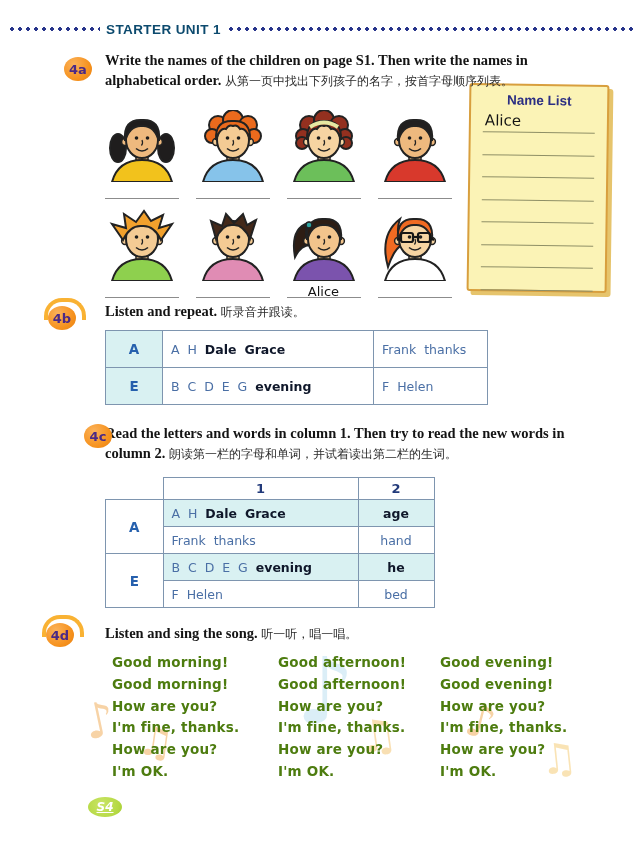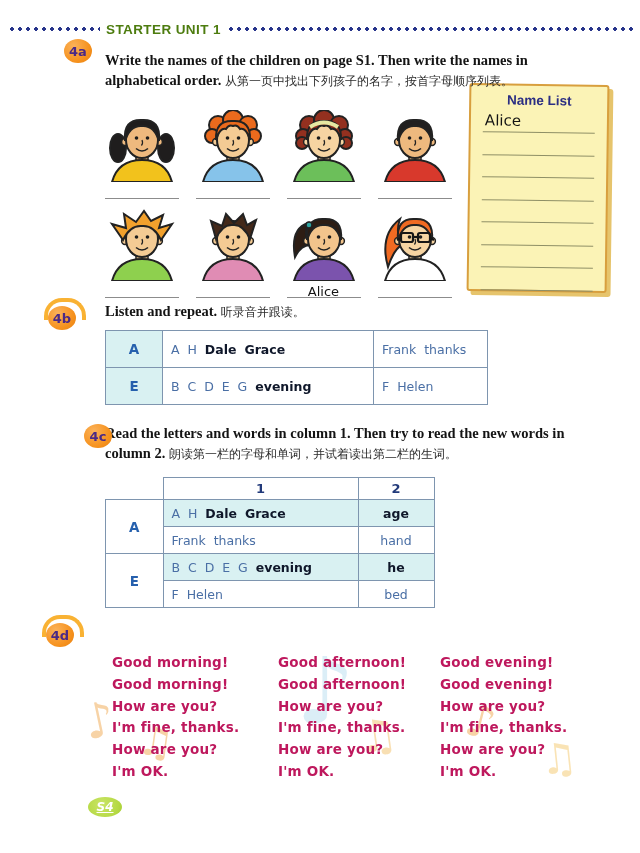--- a/index.html
+++ b/index.html
@@ -4,21 +4,21 @@
 <style>
   html,body{margin:0;padding:0;background:#e9e9e9;}
   .page{position:relative;width:640px;height:853px;background:#ffffff;overflow:hidden;
         font-family:"DejaVu Sans",sans-serif;color:#1a1a1a;margin:0 auto;}
   
   .unit-header{position:absolute;top:21px;left:8px;right:4px;height:16px;display:flex;align-items:center;}
   .dots{height:6px;background-image:radial-gradient(circle,#27348b 1.7px,transparent 1.9px);
         background-size:8px 6px;background-repeat:repeat-x;background-position:left center;}
   .dots.l{width:92px;margin-right:6px;}
   .dots.r{flex:1;margin-left:6px;}
-  .unit-title{font:bold 13.5px "Liberation Sans",sans-serif;color:#4d7c0f;letter-spacing:.4px;white-space:nowrap;}
+  .unit-title{font:bold 13.5px "Liberation Sans",sans-serif;color:#0c4a6e;letter-spacing:.4px;white-space:nowrap;}
   
   .badge{position:absolute;width:28px;height:24px;border-radius:50%;
          background:radial-gradient(circle at 35% 30%,#fbb25a,#f6921e 62%,#e8800f);
          color:#4b2a86;font:bold 13px "DejaVu Sans",sans-serif;
          display:flex;align-items:center;justify-content:center;z-index:3;}
   .badge.audio::before{content:"";position:absolute;top:-8px;left:-4px;width:34px;height:18px;
          border:4px solid #f9b233;border-bottom:none;border-radius:18px 18px 0 0;}
   
   .act-title{position:absolute;font:bold 14.5px "Liberation Serif",serif;color:#141414;line-height:1.35;z-index:2;}
   .cjk{font:400 12px "DejaVu Sans",sans-serif;color:#2a2a2a;}
@@ -52,41 +52,41 @@
   .t4c .spacer{border:none;background:transparent;width:41px;}
   .t4c .hdr td{height:21px;text-align:center;font:bold 13px "DejaVu Sans",sans-serif;color:#223a7a;}
   .t4c .stub{text-align:center;font-weight:bold;font-size:13.5px;color:#2660ad;background:#fff;}
   .t4c .c1{width:178px;}
   .t4c .c2{width:59px;text-align:center;}
   .t4c tr.hl td:not(.stub){background:#d9f1f2;}
   
   .song{position:absolute;left:112px;top:652px;display:flex;z-index:1;}
   .song-col{width:166px;}
   .song-col:nth-child(2){width:162px;}
-  .song-line{font:bold 13.5px "DejaVu Sans",sans-serif;color:#be185d;line-height:21.8px;letter-spacing:.2px;}
+  .song-line{font:bold 13.5px "DejaVu Sans",sans-serif;color:#4d7c0f;line-height:21.8px;letter-spacing:.2px;}
   
   .mnote{position:absolute;z-index:0;font-family:"DejaVu Sans",sans-serif;opacity:.5;line-height:1;}
   
   .page-num{position:absolute;left:88px;top:797px;width:34px;height:20px;border-radius:50%;
         background:radial-gradient(circle at 40% 35%,#c9e465,#b5d944 70%,#a3cc2e);
         color:#fff;font:bold italic 12px "DejaVu Sans",sans-serif;
         display:flex;align-items:center;justify-content:center;z-index:2;text-decoration:underline;}
 </style>
 </head>
 <body>
 
 <div class="page">
 
   <div class="unit-header">
     <span class="dots l"></span>
     <span class="unit-title">STARTER UNIT 1</span>
     <span class="dots r"></span>
   </div>
 
-  <div class="badge" style="left:64px;top:39px;">4a</div>
+  <div class="badge" style="left:64px;top:57px;">4a</div>
   <div class="act-title" style="left:105px;top:51px;width:492px;">
     <span>Write the names of the children on page S1. Then write the names in alphabetical order.</span>
     <span class="cjk">从第一页中找出下列孩子的名字，按首字母顺序列表。</span>
   </div>
 
   <div class="note">
     <div class="note-title">Name List</div>
     <div class="nl-entry">Alice</div>
     <div>
         <div class="nl-line"></div>
@@ -308,20 +308,24 @@
       <td class="c2 toks"><b>he</b></td>
     </tr>
     <tr>
       <td class="c1 toks">F  Helen</td>
       <td class="c2 toks">bed</td>
     </tr>
   </tbody>
     </table>
 
   <div class="badge audio" style="left:46px;top:623px;">4d</div>
+  <div class="act-title" style="left:105px;top:624px;width:420px;">
+    <span>Listen and sing the song.</span>
+    <span class="cjk">听一听，唱一唱。</span>
+  </div>
 
   <span class="mnote" style="left:84px;top:696px;font-size:48px;color:#f0a850;transform:rotate(-12deg);">♪</span>
   <span class="mnote" style="left:138px;top:722px;font-size:40px;color:#f0a850;transform:rotate(8deg);">♫</span>
   <span class="mnote" style="left:296px;top:646px;font-size:92px;color:#b9def0;">♪</span>
   <span class="mnote" style="left:358px;top:714px;font-size:44px;color:#f3c16a;transform:rotate(-8deg);">♫</span>
   <span class="mnote" style="left:466px;top:698px;font-size:46px;color:#f0a850;transform:rotate(14deg);">♪</span>
   <span class="mnote" style="left:540px;top:738px;font-size:42px;color:#f5c96e;transform:rotate(-6deg);">♫</span>
 
   <div class="song">
       <div class="song-col">

